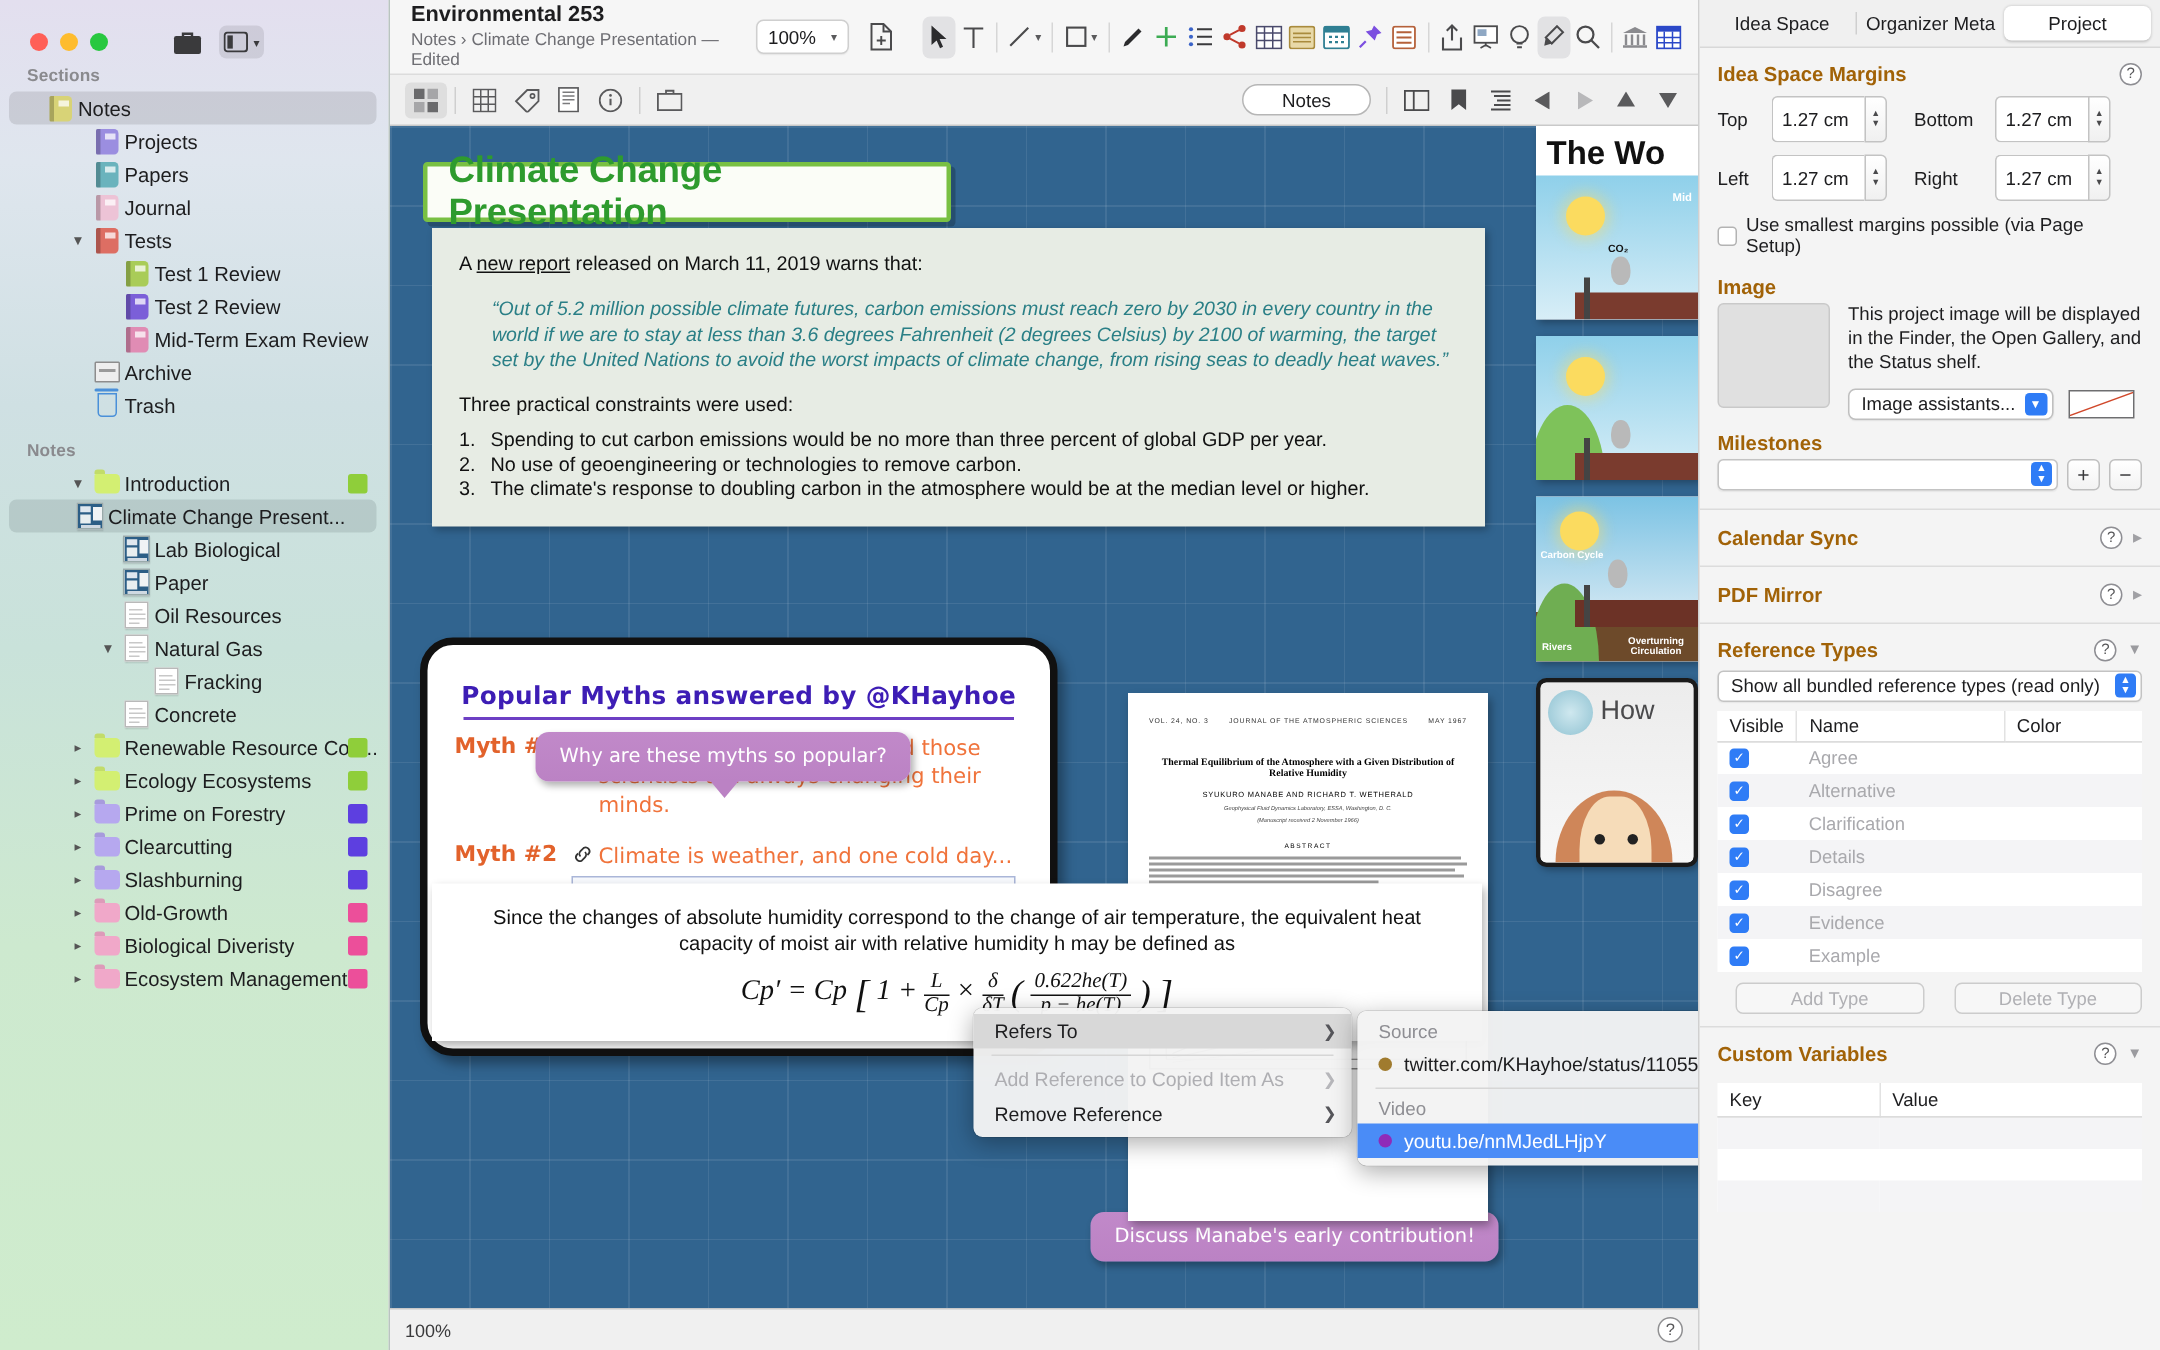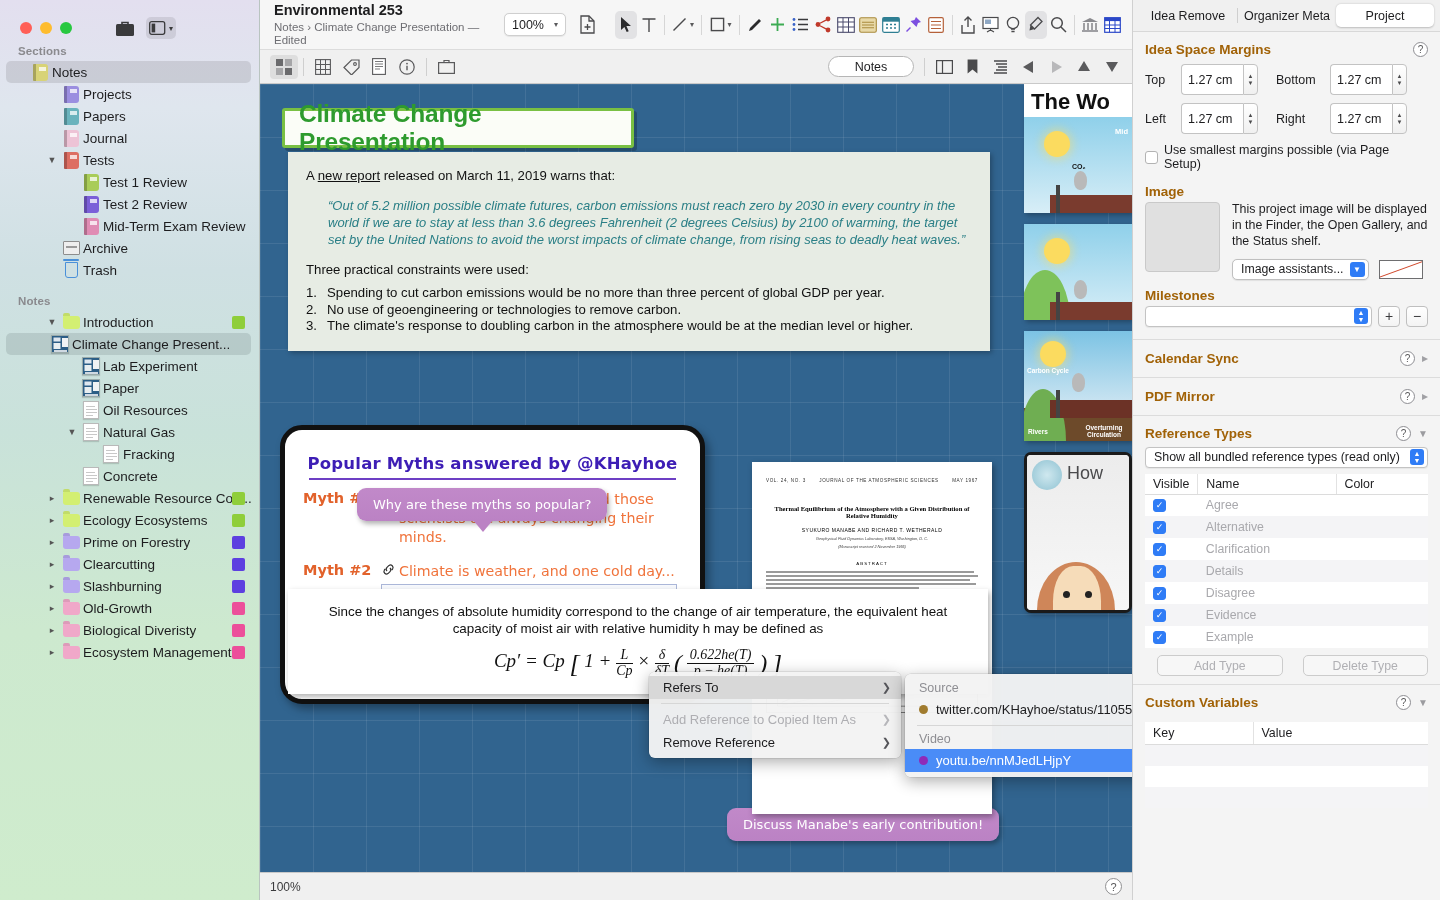--- a/index.html
+++ b/index.html
@@ -433,21 +433,21 @@
           <span class="tw"></span>
           <span class="ic" style="margin-left:0px">
             <span class="thumb"><svg width="18" height="18" viewBox="0 0 18 18">
                 <rect width="18" height="18" fill="#2c5e86"></rect>
                 <rect x="1.5" y="1.5" width="7" height="4" fill="#dfe7ef"></rect>
                 <rect x="1.5" y="7" width="7" height="6" fill="#e8eef0"></rect>
                 <rect x="10" y="2" width="6" height="9" fill="#f0f3f5"></rect>
                 <rect x="2" y="14" width="13" height="2.5" fill="#cfd9e2"></rect>
               </svg></span>
           </span>
-          <span class="lbl">Lab Experiment</span>
+          <span class="lbl">Lab Biological</span>
         </div>
         <div class="sb-row " style="padding-left:34px;">
           <span class="tw"></span>
           <span class="ic" style="margin-left:0px">
             <span class="thumb"><svg width="18" height="18" viewBox="0 0 18 18">
                 <rect width="18" height="18" fill="#2c5e86"></rect>
                 <rect x="1.5" y="1.5" width="7" height="4" fill="#dfe7ef"></rect>
                 <rect x="1.5" y="7" width="7" height="6" fill="#e8eef0"></rect>
                 <rect x="10" y="2" width="6" height="9" fill="#f0f3f5"></rect>
                 <rect x="2" y="14" width="13" height="2.5" fill="#cfd9e2"></rect>
@@ -976,21 +976,21 @@
             <span class="sun" style="left:16px;top:10px"></span>
             <span class="mount" style="height:52px;width:46px;background:#6fae52"></span>
             <span class="lbl-w" style="left:3px;top:36px;font-size:6.5px">Carbon Cycle</span>
             <span class="lbl-w" style="left:4px;bottom:6px;font-size:6.5px">Rivers</span>
             <span class="lbl-w" style="right:2px;bottom:3px;font-size:6.5px;text-align:center;width:52px">Overturning Circulation</span>
             <span class="smoke" style="left:48px;top:42px"></span>
             <span class="factory" style="bottom:23px;background:#6c3226"></span>
           </div>
         </div>
         <div class="img-card" style="border:3px solid #1a1a1a;border-radius:7px;margin-top:6px">
-          <div style="height:155px;background:linear-gradient(to bottom,#ececec,#f7f7f7);position:relative;overflow:hidden">
+          <div style="height:120px;background:linear-gradient(to bottom,#ececec,#f7f7f7);position:relative;overflow:hidden">
             <span style="position:absolute;left:5px;top:5px;width:30px;height:30px;border-radius:50%;background:radial-gradient(circle,#cfe8ef,#8fc2d2)"></span>
             <span style="position:absolute;left:40px;top:8px;font-size:18px;color:#4a4a4c">How</span>
             <span style="position:absolute;left:10px;bottom:-48px;width:78px;height:96px;border-radius:50% 50% 46% 46%;background:#cf8659"></span>
             <span style="position:absolute;left:26px;bottom:-40px;width:48px;height:84px;border-radius:42%;background:#f6dcb9"></span>
             <span style="position:absolute;left:36px;bottom:12px;width:7px;height:7px;border-radius:50%;background:#222"></span>
             <span style="position:absolute;left:58px;bottom:12px;width:7px;height:7px;border-radius:50%;background:#222"></span>
           </div>
         </div>
       </div>
 
@@ -1031,21 +1031,21 @@
     </div>
 
     <div class="statusbar">
       <span>100%</span>
       <span class="qmark">?</span>
     </div>
   </div>
 
   <div class="inspector">
     <div class="insp-tabs">
-      <div class="insp-tab">Idea Remove</div>
+      <div class="insp-tab">Idea Space</div>
       <div class="insp-tab-sep"></div>
       <div class="insp-tab">Organizer Meta</div>
       <div class="insp-tab on">Project</div>
     </div>
 
     <div class="insp-body">
 
       <div class="sec-title-row">
         <span class="sec-title">Idea Space Margins</span>
         <span class="sp"></span>

